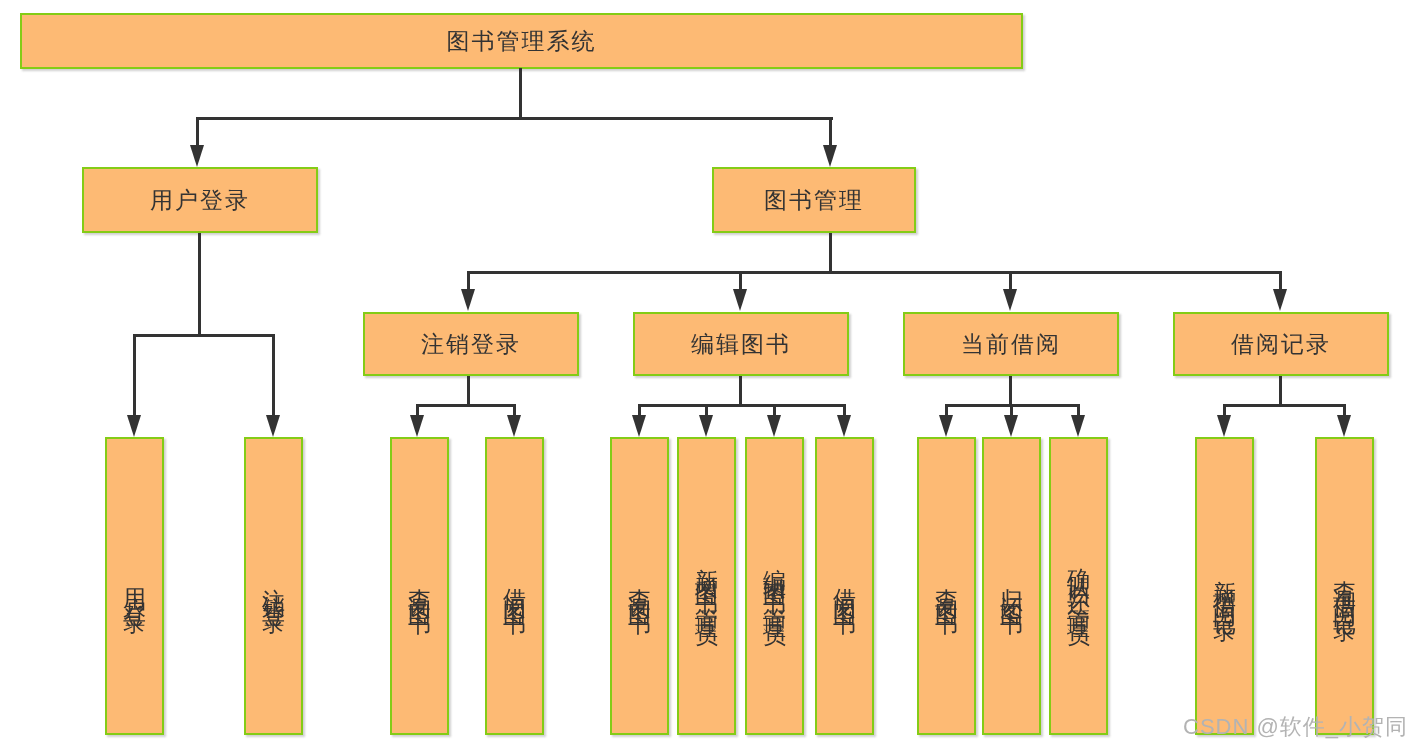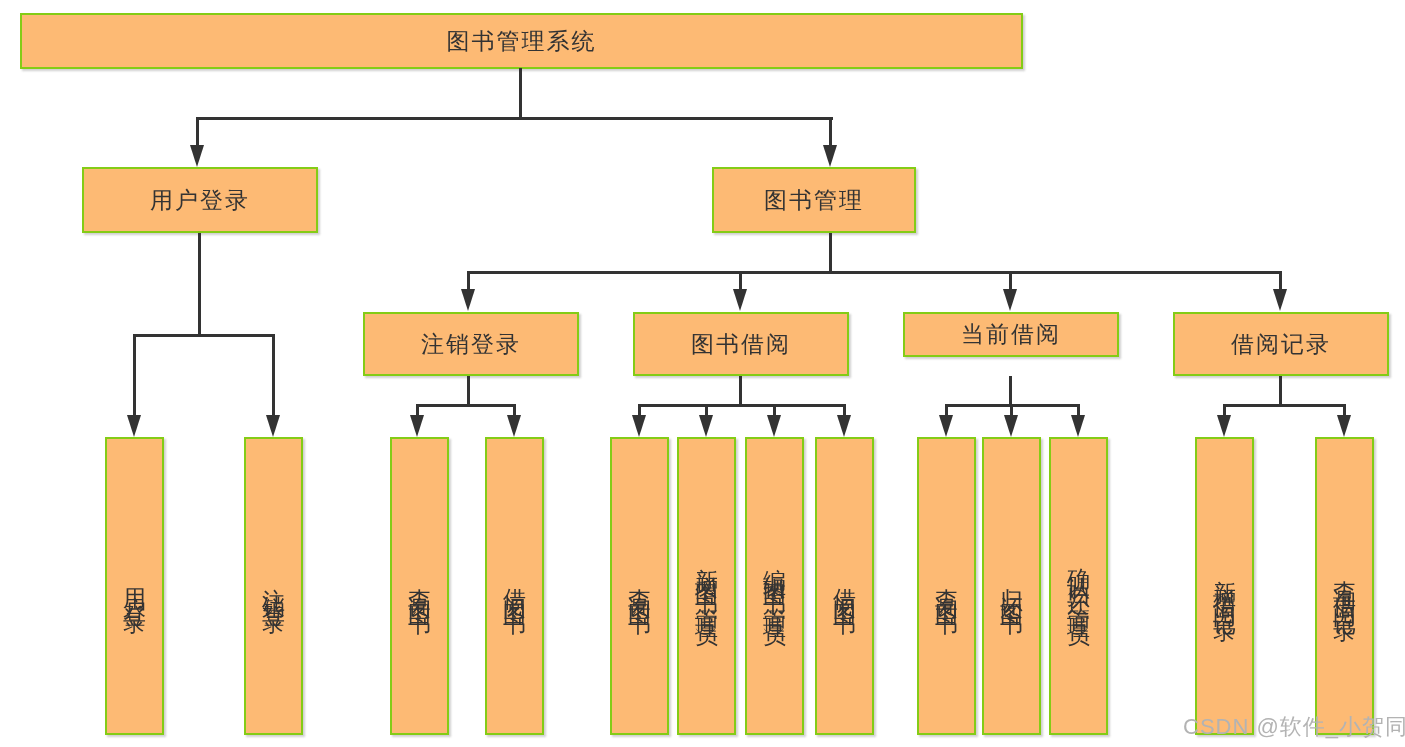--- a/index.html
+++ b/index.html
@@ -84,22 +84,22 @@
   <div class="vline" style="left:467px; top:271px; height:18px;"></div>
   <div class="arrow" style="left:461px; top:289px;"></div>
   <div class="vline" style="left:739px; top:271px; height:18px;"></div>
   <div class="arrow" style="left:733px; top:289px;"></div>
   <div class="vline" style="left:1009px; top:271px; height:18px;"></div>
   <div class="arrow" style="left:1003px; top:289px;"></div>
   <div class="vline" style="left:1279px; top:271px; height:18px;"></div>
   <div class="arrow" style="left:1273px; top:289px;"></div>
 
   <div class="node" style="left:363px; top:312px; width:216px; height:64px;">注销登录</div>
-  <div class="node" style="left:633px; top:312px; width:216px; height:64px;">图书借阅</div>
-  <div class="node" style="left:903px; top:312px; width:216px; height:45px;">当前借阅</div>
+  <div class="node" style="left:633px; top:312px; width:216px; height:64px;">编辑图书</div>
+  <div class="node" style="left:903px; top:312px; width:216px; height:64px;">当前借阅</div>
   <div class="node" style="left:1173px; top:312px; width:216px; height:64px;">借阅记录</div>
 
   <div class="vline" style="left:467px; top:376px; height:31px;"></div>
   <div class="hline" style="left:416px; top:404px; width:100px;"></div>
   <div class="vline" style="left:416px; top:404px; height:12px;"></div>
   <div class="arrow" style="left:410px; top:415px;"></div>
   <div class="vline" style="left:513px; top:404px; height:12px;"></div>
   <div class="arrow" style="left:507px; top:415px;"></div>
 
   <div class="vline" style="left:739px; top:376px; height:31px;"></div>

